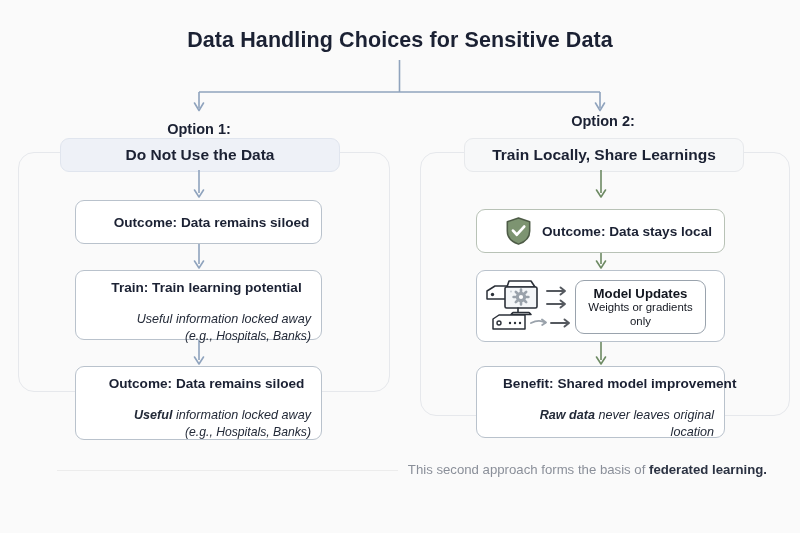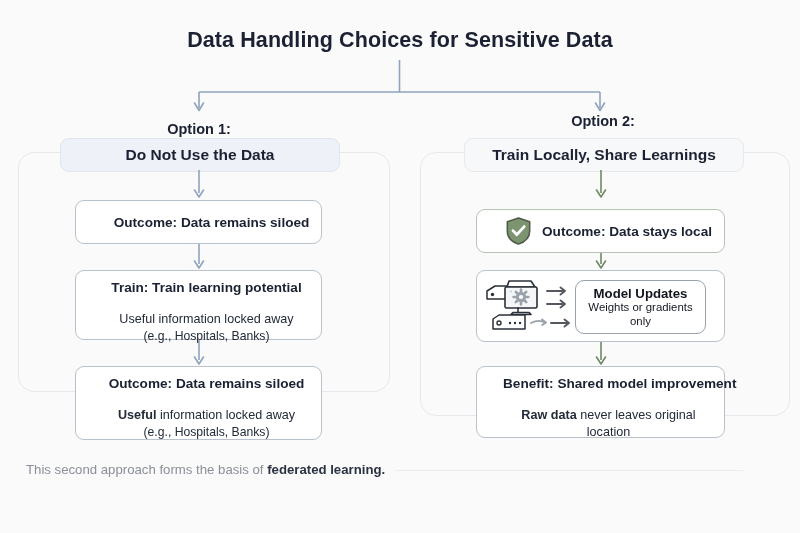--- a/index.html
+++ b/index.html
@@ -129,24 +129,25 @@
     color: #1b2133;
     white-space: nowrap;
   }
   .divider {
     height: 1px;
     background: #e3e6ea;
     margin: 8px 6px 8px 6px;
   }
   .stack .body {
     font-size: 12.6px;
-    text-align: center;
+    text-align: right;
     color: #232a38;
     line-height: 1.33;
     font-weight: 400;
+    font-style: italic;
   }
   .stack .body b { font-weight: 700; }
   .stack .body .sub { font-size: 12.2px; display: block; }
 
   
   #card-l1 { left: 75px;  top: 200px; width: 247px; height: 44px; }
   #card-l2 { left: 75px;  top: 270px; width: 247px; height: 70px; }
   #card-l3 { left: 75px;  top: 366px; width: 247px; height: 74px; }
 
   #card-r1 { left: 476px; top: 200px; width: 249px; height: 44px; margin-top: 9px; }
@@ -201,23 +202,23 @@
     position: absolute;
     top: 470px;
     left: 57px;
     width: 686px;
     height: 1px;
     background: #ececec;
   }
   .footer {
     position: absolute;
     top: 462px;
-    left: 16px;
+    left: 4px;
     width: 773px;
-    text-align: left;
+    text-align: right;
     font-size: 13.2px;
     color: #8a8f99;
   }
   .footer .hl { font-weight: 700; color: #2b3242; }
   .footer .cap { background: #fafafa; padding: 0 10px; }
 </style>
 </head>
 <body>
 
 <div class="stage">

